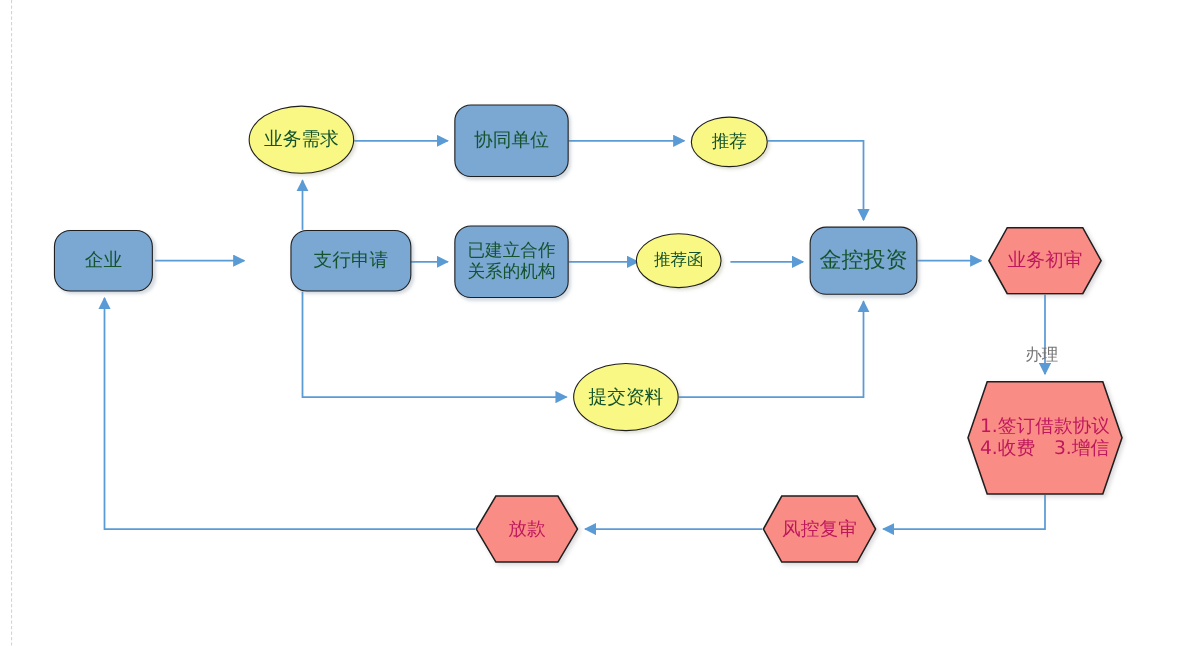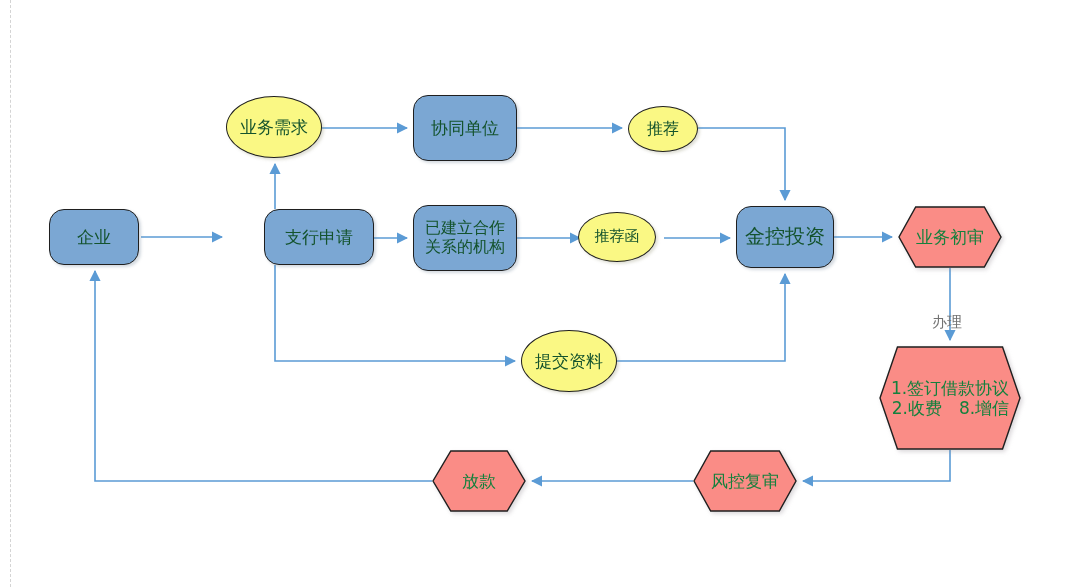--- a/index.html
+++ b/index.html
@@ -70,24 +70,24 @@
   }
   .hexlabel {
     position: absolute;
     left: 0;
     top: 0;
     width: 100%;
     height: 100%;
     display: flex;
     align-items: center;
     justify-content: center;
-    text-align: right;
+    text-align: left;
     white-space: pre-line;
     line-height: 1.2;
-    color: #15803d;
+    color: #be185d;
   }
   .edge-label {
     position: absolute;
     color: #737373;
     z-index: 4;
     white-space: nowrap;
   }
 </style>
 </head>
 <body>
@@ -138,21 +138,21 @@
         <svg width="104" height="62" viewBox="0 0 104 62">
           <polygon points="17.68,1 86.32,1 103,31 86.32,61 17.68,61 1,31" fill="#FA8C86" stroke="#1f1f1f" stroke-width="1.4"></polygon>
         </svg>
         <div class="hexlabel" style="font-size: 17px;">业务初审</div>
       </div>
       <div class="hexwrap" style="left: 879px; top: 346px; width: 142px; height: 104px;">
         <svg width="142" height="104" viewBox="0 0 142 104">
           <polygon points="18.46,1 123.53999999999999,1 141,52 123.53999999999999,103 18.46,103 1,52" fill="#FA8C86" stroke="#1f1f1f" stroke-width="1.4"></polygon>
         </svg>
         <div class="hexlabel" style="font-size: 17px;">1.签订借款协议
-2.收费　8.增信</div>
+4.收费　3.增信</div>
       </div>
       <div class="hexwrap" style="left: 693px; top: 450px; width: 104px; height: 62px;">
         <svg width="104" height="62" viewBox="0 0 104 62">
           <polygon points="17.68,1 86.32,1 103,31 86.32,61 17.68,61 1,31" fill="#FA8C86" stroke="#1f1f1f" stroke-width="1.4"></polygon>
         </svg>
         <div class="hexlabel" style="font-size: 17px;">风控复审</div>
       </div>
       <div class="hexwrap" style="left: 432px; top: 450px; width: 94px; height: 62px;">
         <svg width="94" height="62" viewBox="0 0 94 62">
           <polygon points="18.8,1 75.2,1 93,31 75.2,61 18.8,61 1,31" fill="#FA8C86" stroke="#1f1f1f" stroke-width="1.4"></polygon>

